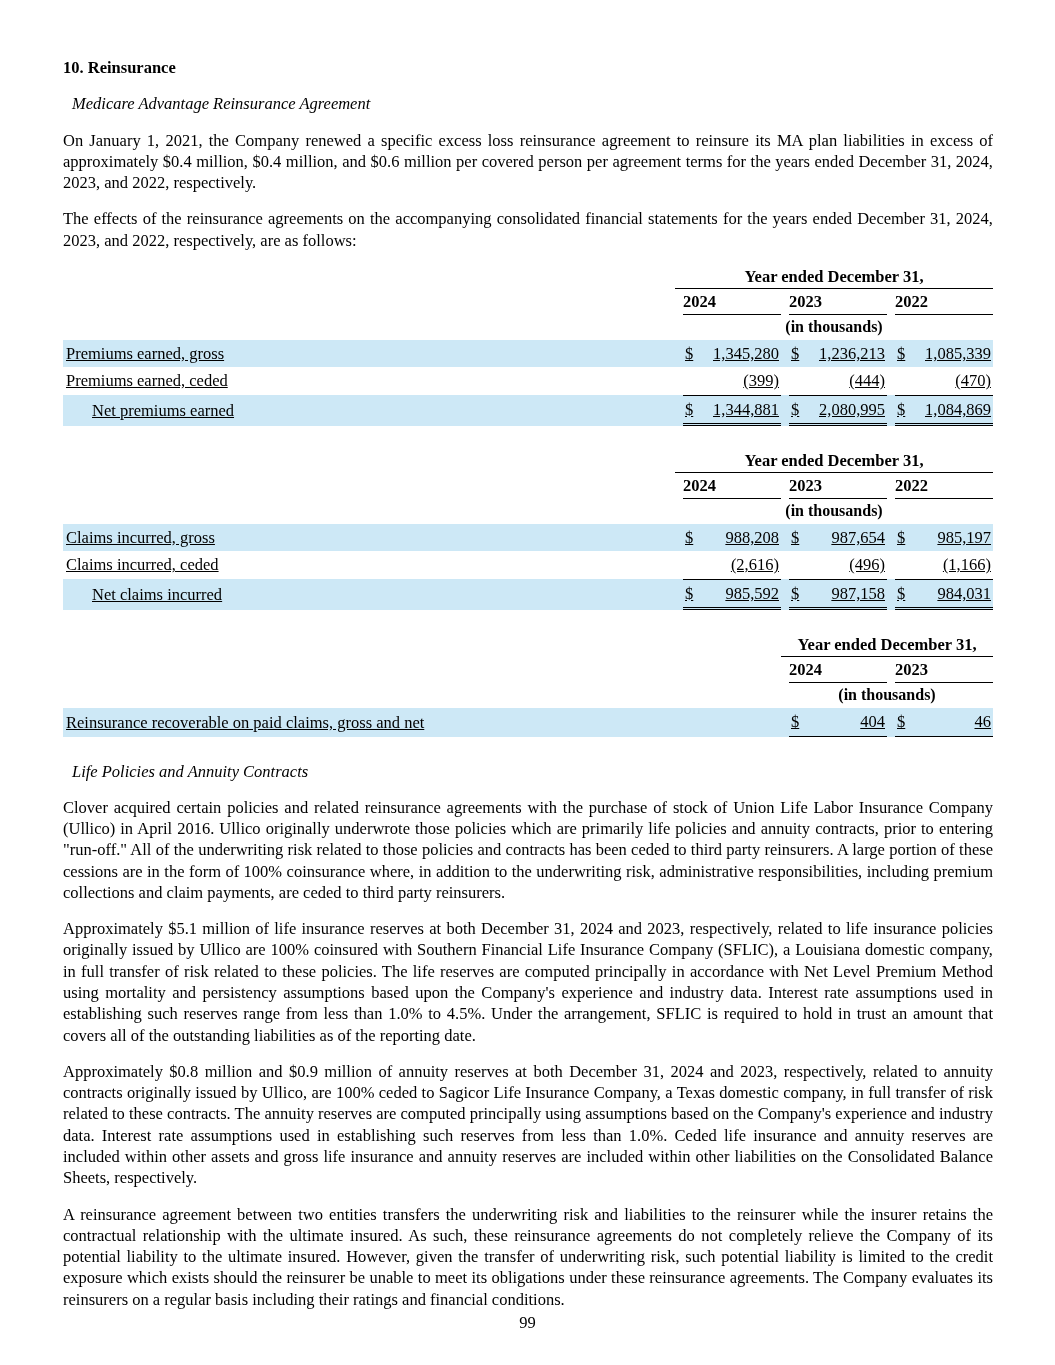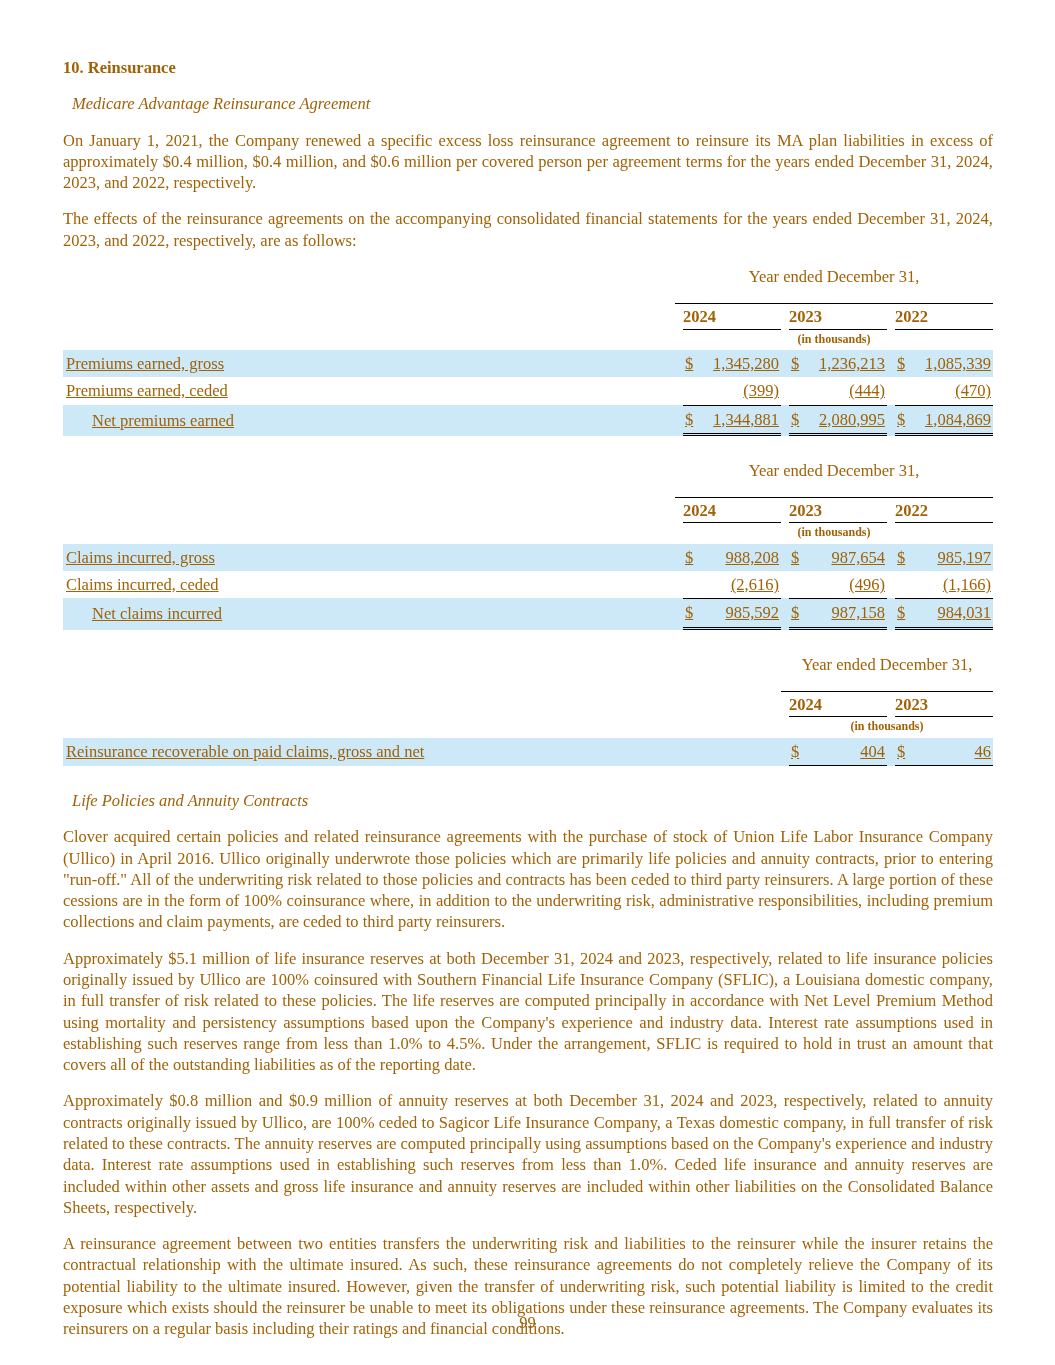--- a/index.html
+++ b/index.html
@@ -10,58 +10,58 @@
   .page {
     position: relative;
     width: 1055px;
     height: 1365px;
     box-sizing: border-box;
     padding: 57px 62px 70px 63px;
     background: #ffffff;
     font-family: "Liberation Serif", serif;
     font-size: 16.5px;
     line-height: 1.29;
-    color: #a16207;
+    color: #000000;
   }
   .heading {
     font-weight: bold;
     margin: 0 0 15px 0;
   }
   .subheading {
     font-style: italic;
     margin: 0 0 15px 9px;
   }
   p.body-para {
     margin: 0 0 15px 0;
     text-align: justify;
   }
   
   .fin-table { margin: 4px 0 24px 0; }
   .ft-head { margin-left: auto; }
   .ft-head.w3 { width: 318px; }
   .ft-head.w2 { width: 212px; }
   .ft-head-title {
     text-align: center;
-    font-weight: normal;
+    font-weight: bold;
     border-bottom: 1px solid #000;
-    padding-bottom: 16px;
+    padding-bottom: 1px;
   }
   .ft-years { display: flex; padding-top: 2px; }
   .ft-year {
     width: 98px;
     margin-left: 8px;
     text-align: left;
     font-weight: bold;
     border-bottom: 1px solid #000;
     padding-bottom: 1px;
   }
   .ft-units {
     text-align: center;
     font-weight: bold;
-    font-size: 12px;
+    font-size: 16px;
     padding: 2px 0 3px 0;
   }
   .ft-row { display: flex; align-items: center; text-decoration: underline; }
   .ft-row.hl { background: #cde8f6; }
   .ft-label { flex: 1; padding: 3px 0 3px 3px; }
   .ft-label.indent { padding-left: 29px; }
   .ft-cell {
     width: 98px;
     margin-left: 8px;
     display: flex;

